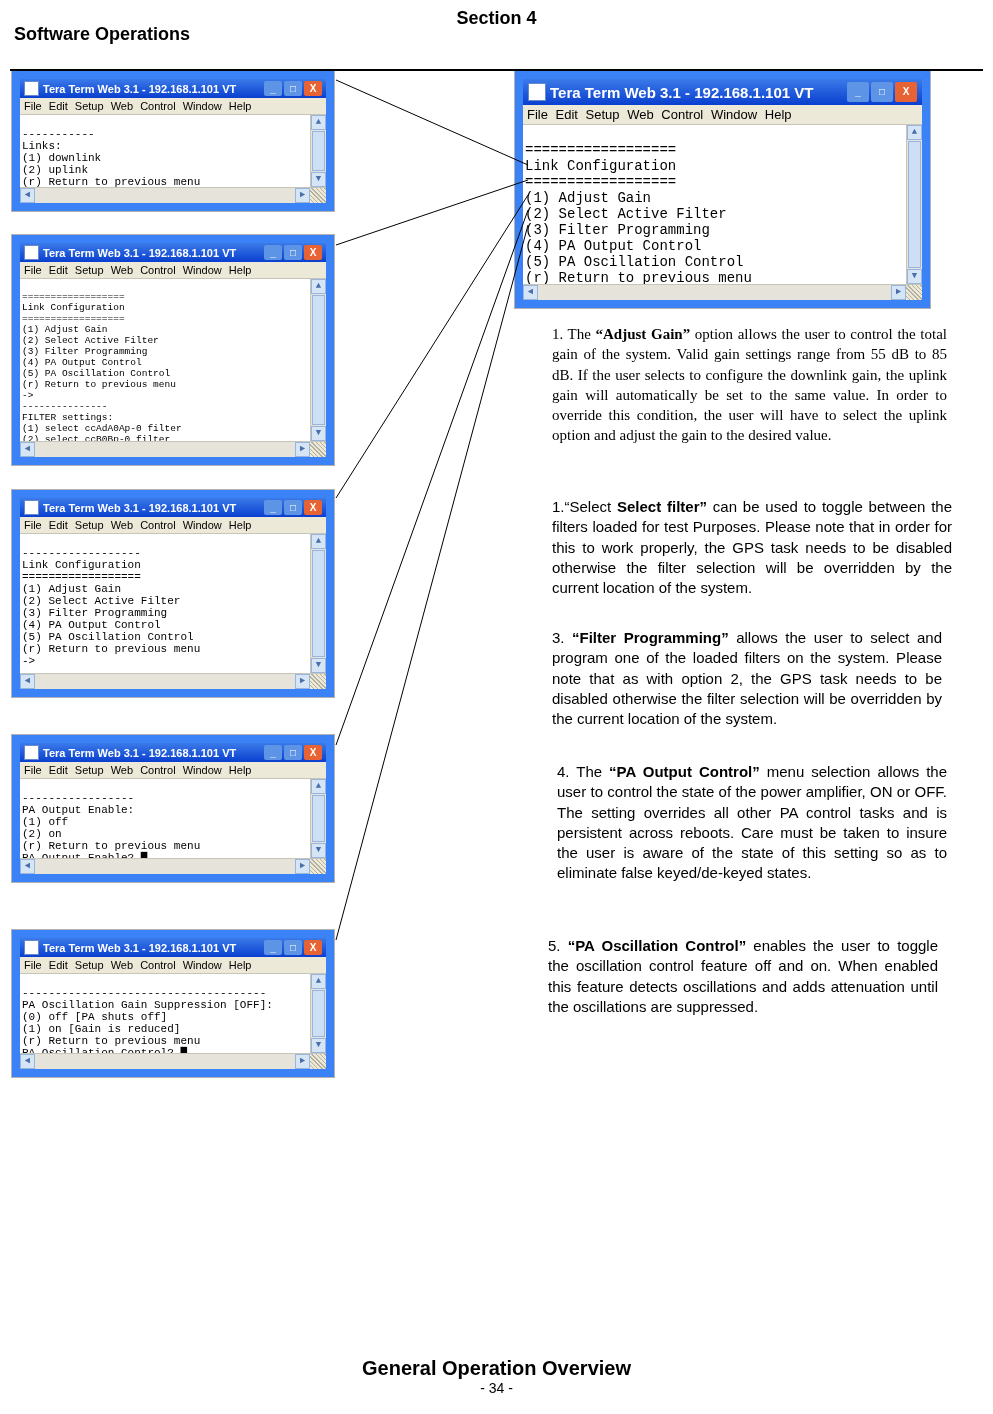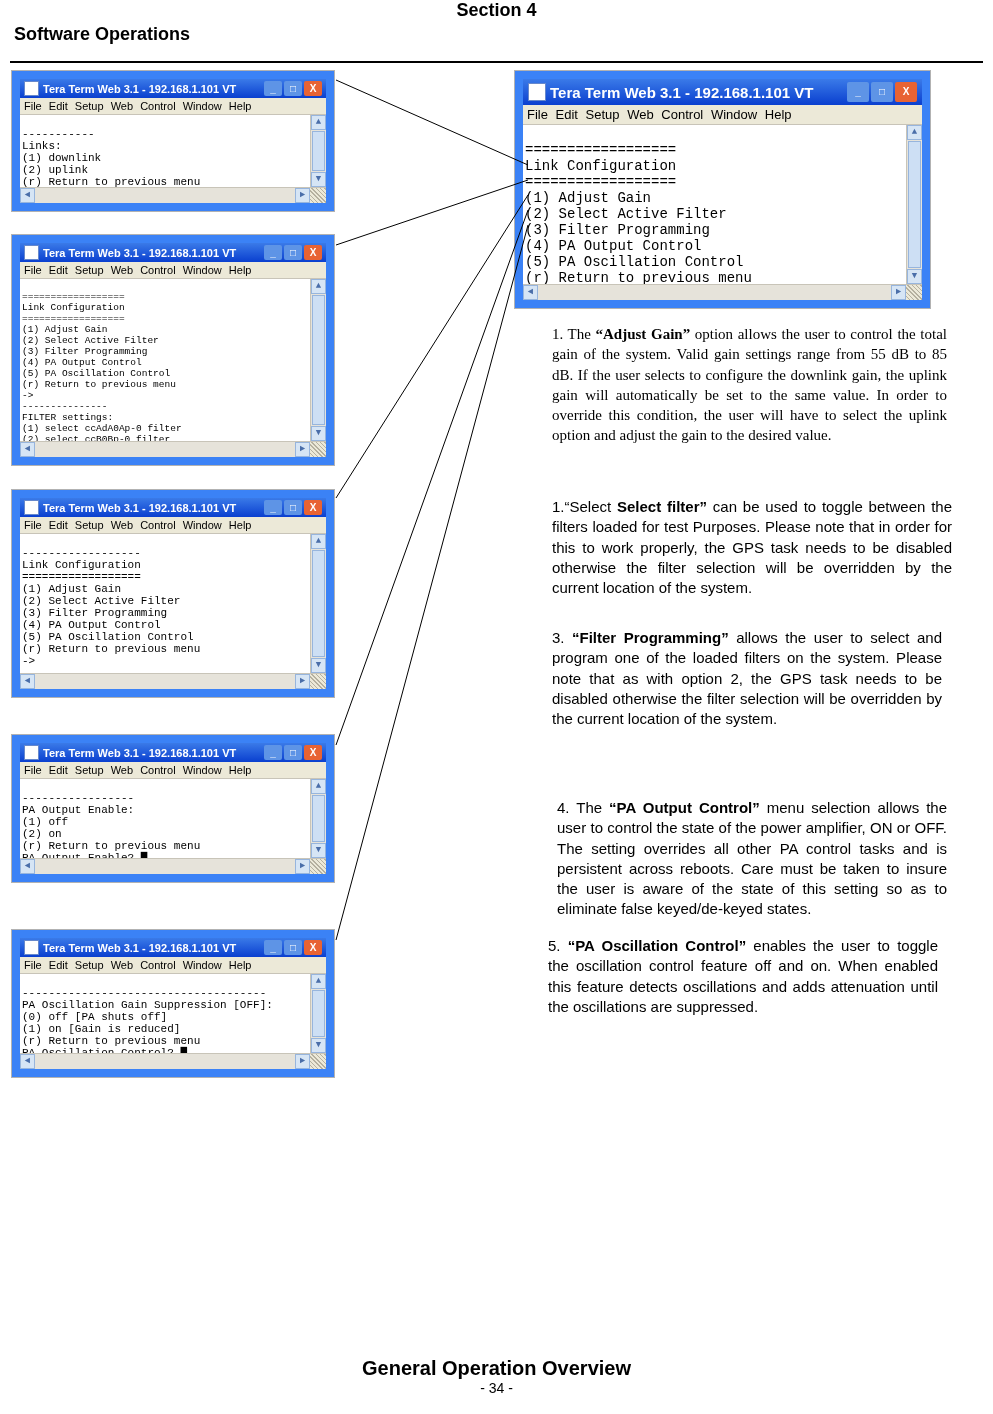--- a/index.html
+++ b/index.html
@@ -4,21 +4,21 @@
 <style>
   * { box-sizing: border-box; margin: 0; padding: 0; }
   body {
     font-family: Arial, Helvetica, sans-serif;
     width: 993px;
     height: 1414px;
     position: relative;
     background: #fff;
     color: #000;
   }
-  .header { position: relative; padding-top: 0; }
+  .header { position: relative; padding-top: 8px; }
   .section-title { font-weight: bold; font-size: 18px; text-align: center; }
   .page-title { font-weight: bold; font-size: 18px; position: absolute; left: 14px; top: 24px; }
   .hr { border-top: 2px solid #000; margin: 40px 10px 0 10px; }
   .footer { position: absolute; bottom: 18px; width: 100%; text-align: center; }
   .footer-title { font-weight: bold; font-size: 20px; }
   .footer-page { font-size: 14px; }
 
   .tera-window {
     position: absolute;
     border: 8px solid #3b82f6;
@@ -331,21 +331,21 @@
 
 <div class="para" style="left:552px; top:324px; width:395px; text-align:justify;font-family:Liberation Serif, serif;">
   <span>1. The </span><b>“Adjust Gain”</b><span> option allows the user to control the total gain of the system. Valid gain settings range from 55 dB to 85 dB. If the user selects to configure the downlink gain, the uplink gain will automatically be set to the same value. In order to override this condition, the user will have to select the uplink option and adjust the gain to the desired value.</span>
 </div>
 <div class="para" style="left:552px; top:497px; width:400px; text-align:justify;">
   <span>1.“Select </span><b>Select filter”</b><span> can be used to toggle between the filters loaded for test Purposes. Please note that in order for this to work properly, the GPS task needs to be disabled otherwise the filter selection will be overridden by the current location of the system.</span>
 </div>
 <div class="para" style="left:552px; top:628px; width:390px; text-align:justify;">
   <span>3. </span><b>“Filter Programming”</b><span> allows the user to select and program one of the loaded filters on the system. Please note that as with option 2, the GPS task needs to be disabled otherwise the filter selection will be overridden by the current location of the system.</span>
 </div>
-<div class="para" style="left:557px; top:762px; width:390px; text-align:justify;margin-top:36px;">
+<div class="para" style="left:557px; top:762px; width:390px; text-align:justify;">
   <span>4. The </span><b>“PA Output Control”</b><span> menu selection allows the user to control the state of the power amplifier, ON or OFF. The setting overrides all other PA control tasks and is persistent across reboots. Care must be taken to insure the user is aware of the state of this setting so as to eliminate false keyed/de-keyed states.</span>
 </div>
 <div class="para" style="left:548px; top:936px; width:390px; text-align:justify;">
   <span>5. </span><b>“PA Oscillation Control”</b><span> enables the user to toggle the oscillation control feature off and on. When enabled this feature detects oscillations and adds attenuation until the oscillations are suppressed.</span>
 </div>
 
 <div class="footer">
   <div class="footer-title">General Operation Overview</div>
   <div class="footer-page">- 34 -</div>
 </div>

